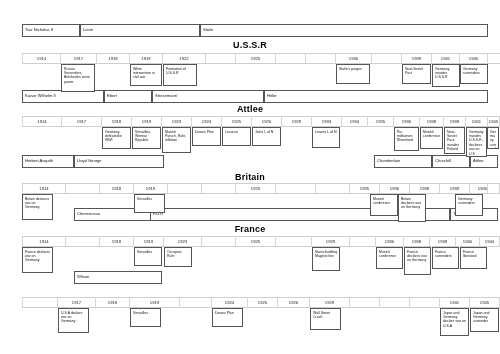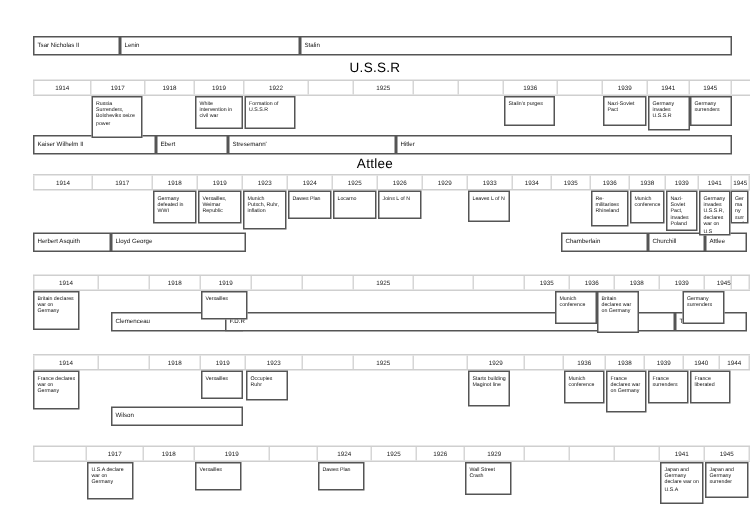--- a/index.html
+++ b/index.html
@@ -29,21 +29,21 @@
     color: #111111;
     padding-left: 2px;
     overflow: hidden;
     white-space: nowrap;
   }
 
   
   .section-title {
     position: absolute;
     font-size: 9px;
-    font-weight: normal;
+    font-weight: bold;
     color: #000000;
     letter-spacing: 0.2px;
     text-align: center;
     white-space: nowrap;
   }
 
   
   .axis {
     position: absolute;
     height: 11px;
@@ -169,20 +169,21 @@
     </div>
     <div class="leaderbar" style="left: 374px; top: 155px; width: 58px;">
       <span>Chamberlain</span>
     </div>
     <div class="leaderbar" style="left: 432px; top: 155px; width: 38px;">
       <span>Churchill</span>
     </div>
     <div class="leaderbar" style="left: 470px; top: 155px; width: 28px;">
       <span>Attlee</span>
     </div>
+    <div class="section-title" style="left: 190px; top: 172px; width: 120px;">Britain</div>
     <div class="axis" style="left: 22px; top: 183px; width: 478px;">
       <div class="axis-cell first" style="left: 0px; width: 44px;">1914</div>
       <div class="axis-cell" style="left: 44px; width: 34px;"></div>
       <div class="axis-cell" style="left: 78px; width: 34px;">1918</div>
       <div class="axis-cell" style="left: 112px; width: 34px;">1919</div>
       <div class="axis-cell" style="left: 146px; width: 34px;"></div>
       <div class="axis-cell" style="left: 180px; width: 34px;"></div>
       <div class="axis-cell" style="left: 214px; width: 40px;">1925</div>
       <div class="axis-cell" style="left: 254px; width: 40px;"></div>
       <div class="axis-cell" style="left: 294px; width: 34px;"></div>
@@ -200,20 +201,21 @@
     <div class="event" style="left: 455px; top: 194px; width: 28px; height: 22px;">Germany surrenders</div>
     <div class="leaderbar" style="left: 74px; top: 208px; width: 88px;">
       <span>Clemenceau</span>
     </div>
     <div class="leaderbar" style="left: 150px; top: 208px; width: 300px;">
       <span>F.D.R</span>
     </div>
     <div class="leaderbar" style="left: 450px; top: 208px; width: 48px;">
       <span>Truman</span>
     </div>
+    <div class="section-title" style="left: 190px; top: 224px; width: 120px;">France</div>
     <div class="axis" style="left: 22px; top: 236px; width: 478px;">
       <div class="axis-cell first" style="left: 0px; width: 44px;">1914</div>
       <div class="axis-cell" style="left: 44px; width: 34px;"></div>
       <div class="axis-cell" style="left: 78px; width: 34px;">1918</div>
       <div class="axis-cell" style="left: 112px; width: 30px;">1919</div>
       <div class="axis-cell" style="left: 142px; width: 38px;">1923</div>
       <div class="axis-cell" style="left: 180px; width: 34px;"></div>
       <div class="axis-cell" style="left: 214px; width: 40px;">1925</div>
       <div class="axis-cell" style="left: 254px; width: 36px;"></div>
       <div class="axis-cell" style="left: 290px; width: 38px;">1929</div>

